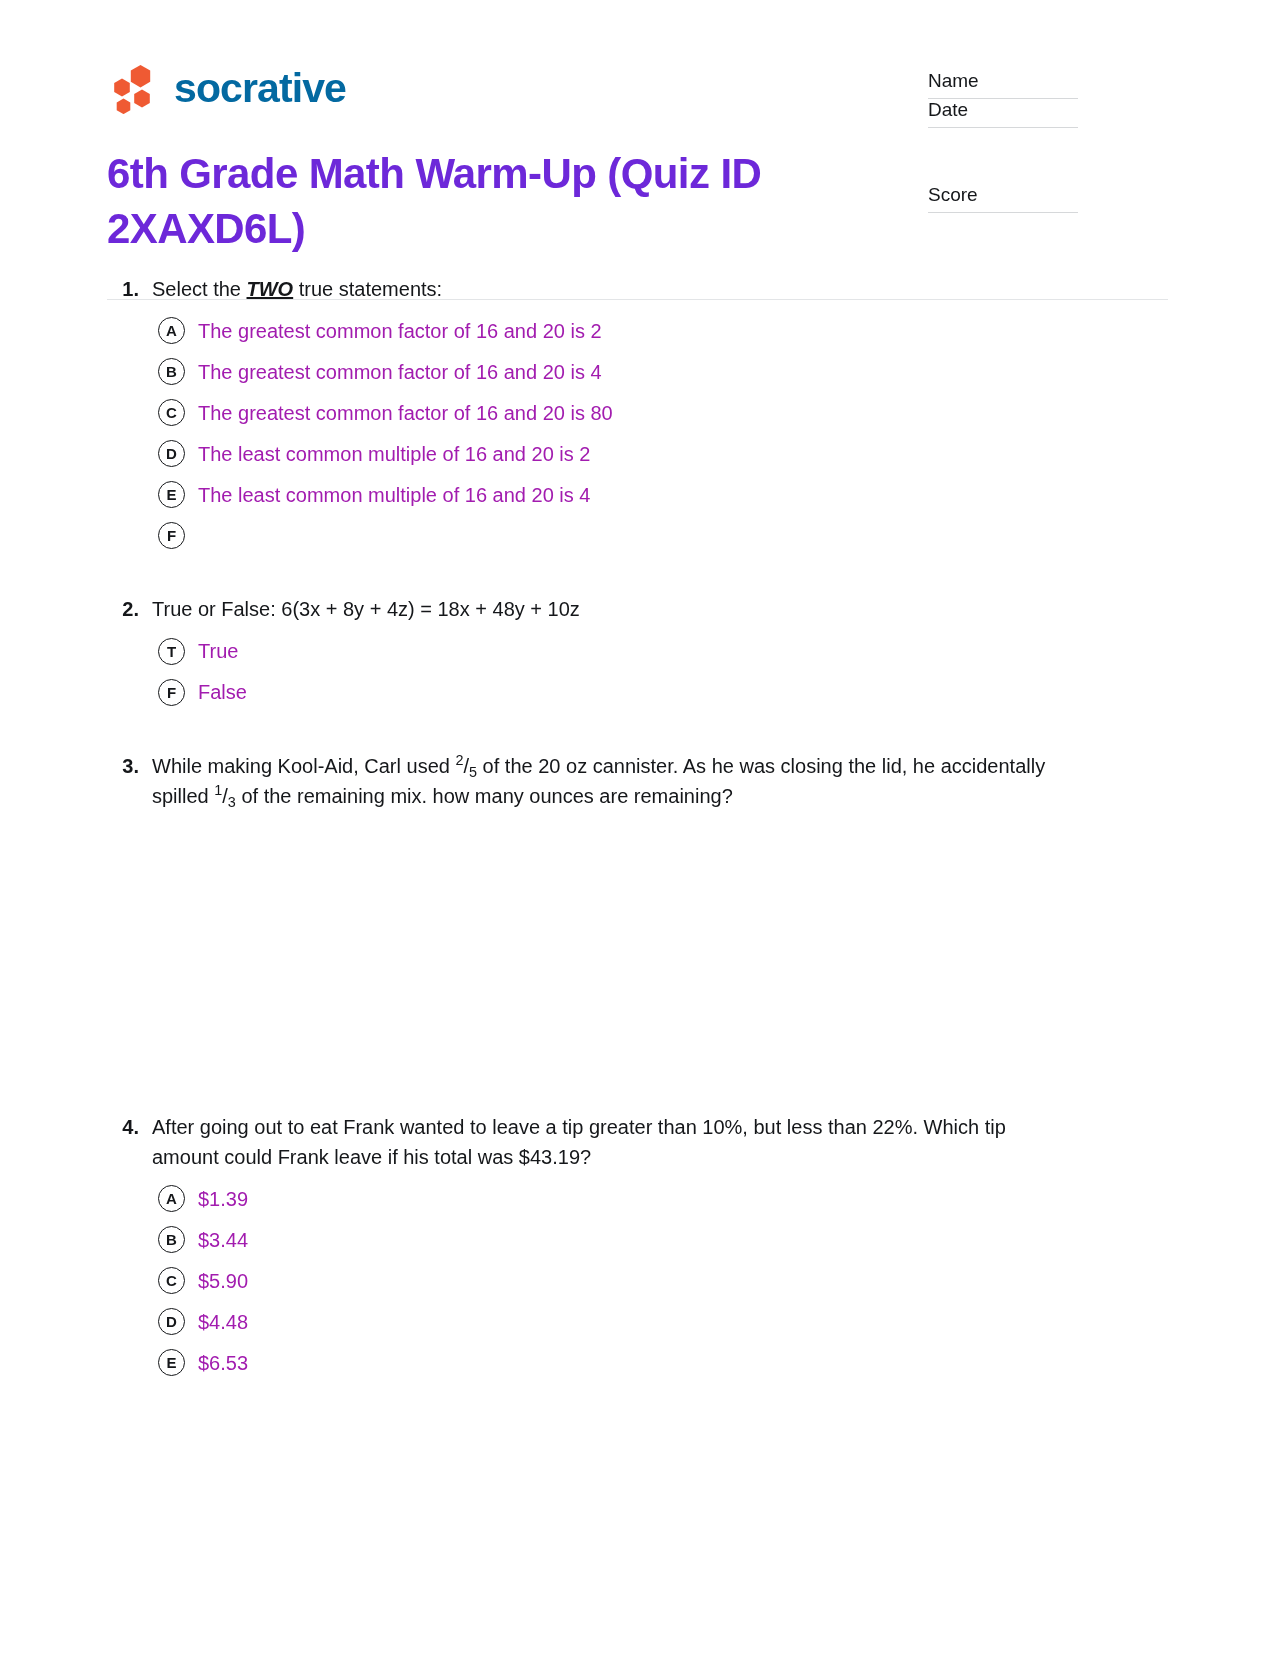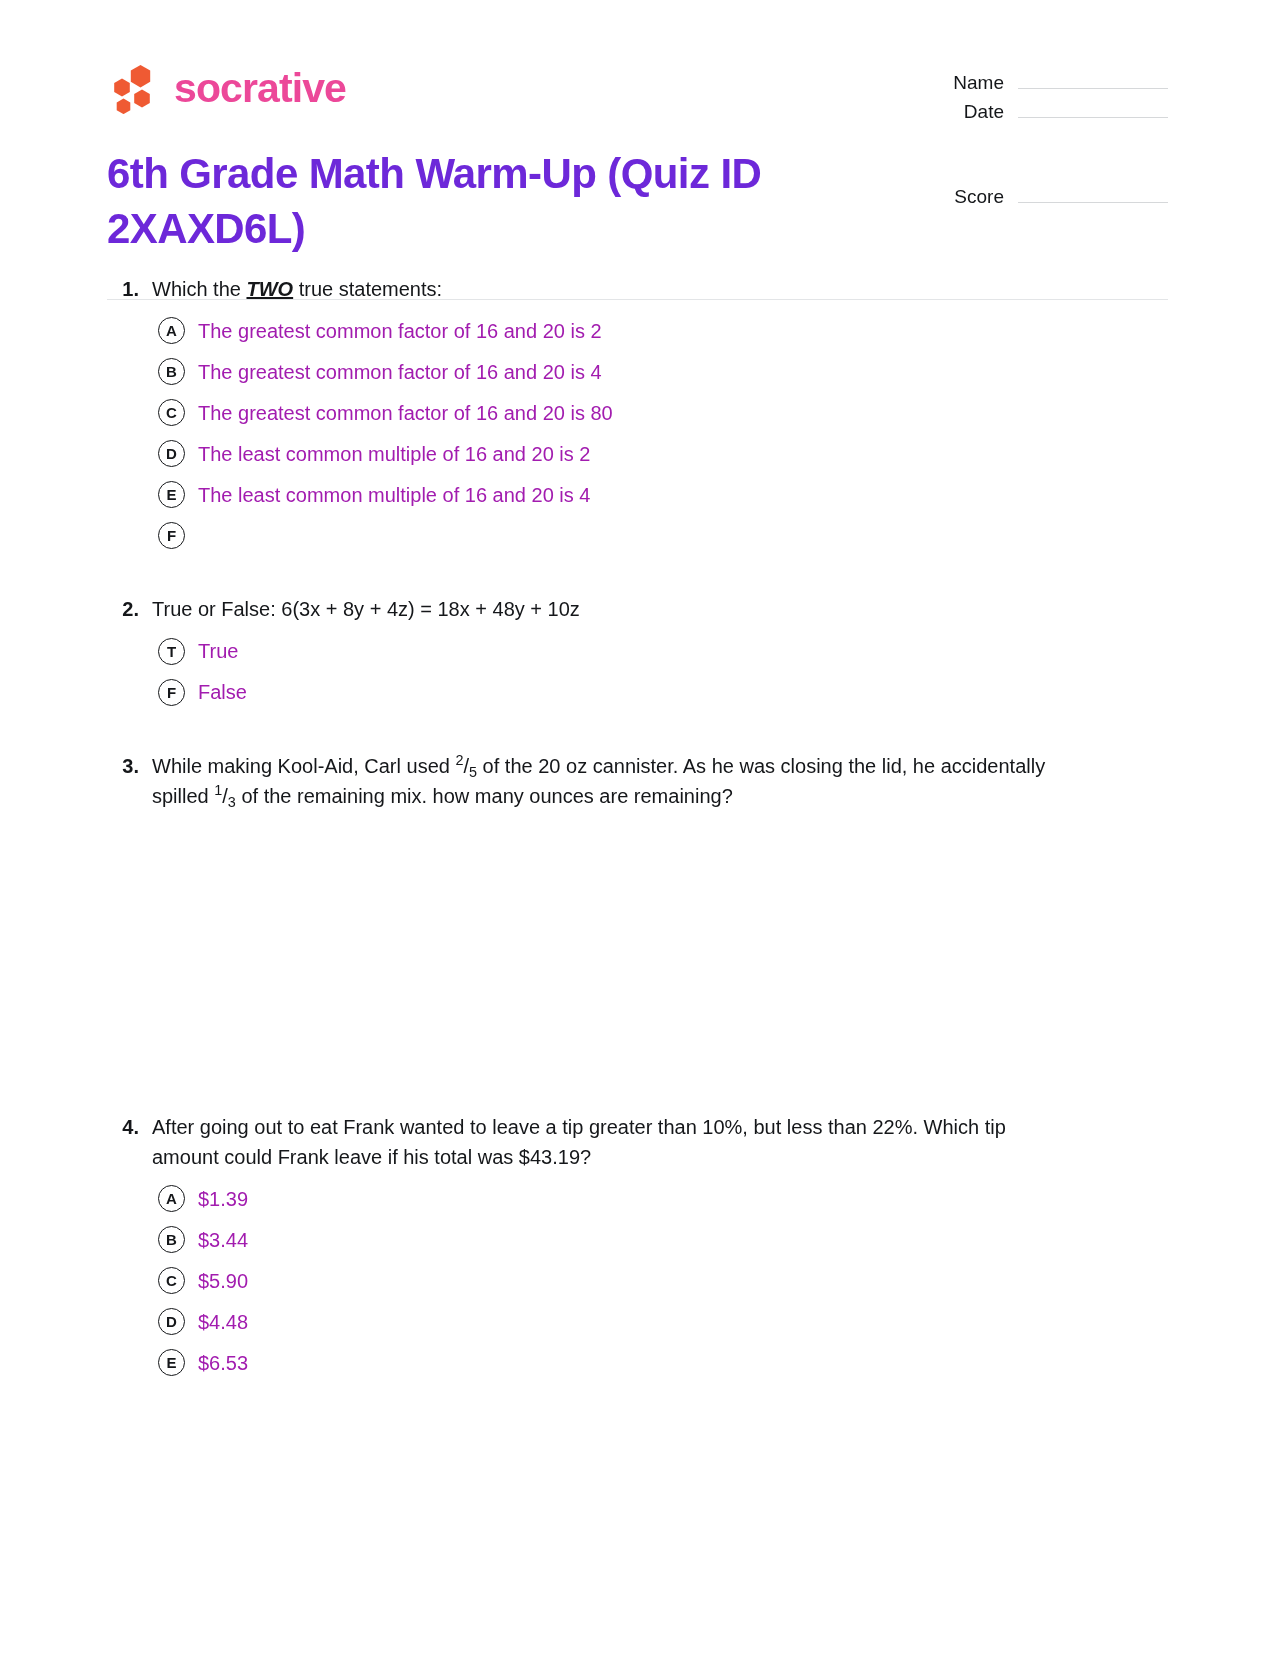--- a/index.html
+++ b/index.html
@@ -41,35 +41,36 @@
   }
   .logo-mark {
     width: 52px;
     height: 52px;
     display: block;
   }
   .logo-word {
     font-size: 41px;
     font-weight: 700;
     letter-spacing: -0.9px;
-    color: #ec4899;
+    color: #0369a1;
     line-height: 1;
   }
 
   .meta-fields {
     position: absolute;
     right: 0;
     top: 70px;
     width: 240px;
   }
   .meta-row {
     display: flex;
     align-items: baseline;
-    justify-content: flex-end;
+    justify-content: flex-start;
     height: 29px;
+    flex-direction: column;
   }
   .meta-label {
     font-size: 19px;
     color: #15171a;
     white-space: nowrap;
     margin-right: 14px;
   }
   .meta-line {
     width: 150px;
     border-bottom: 1.6px solid #d6d8da;
@@ -227,21 +228,21 @@
     <div class="title">6th Grade Math Warm-Up (Quiz ID 2XAXD6L)</div>
   </div>
 
   <div class="header-rule"></div>
 
   <div class="questions">
 
     <div class="question">
       <div class="q-head">
         <div class="q-num">1.</div>
-        <div class="q-text"><span>Which the </span><span class="em-two">TWO</span><span> true statements:</span></div>
+        <div class="q-text"><span>Select the </span><span class="em-two">TWO</span><span> true statements:</span></div>
       </div>
       <div class="choices">
         <div class="choice">
           <span class="bubble">A</span>
           <span class="choice-text">The greatest common factor of 16 and 20 is 2</span>
         </div>
         <div class="choice">
           <span class="bubble">B</span>
           <span class="choice-text">The greatest common factor of 16 and 20 is 4</span>
         </div>

